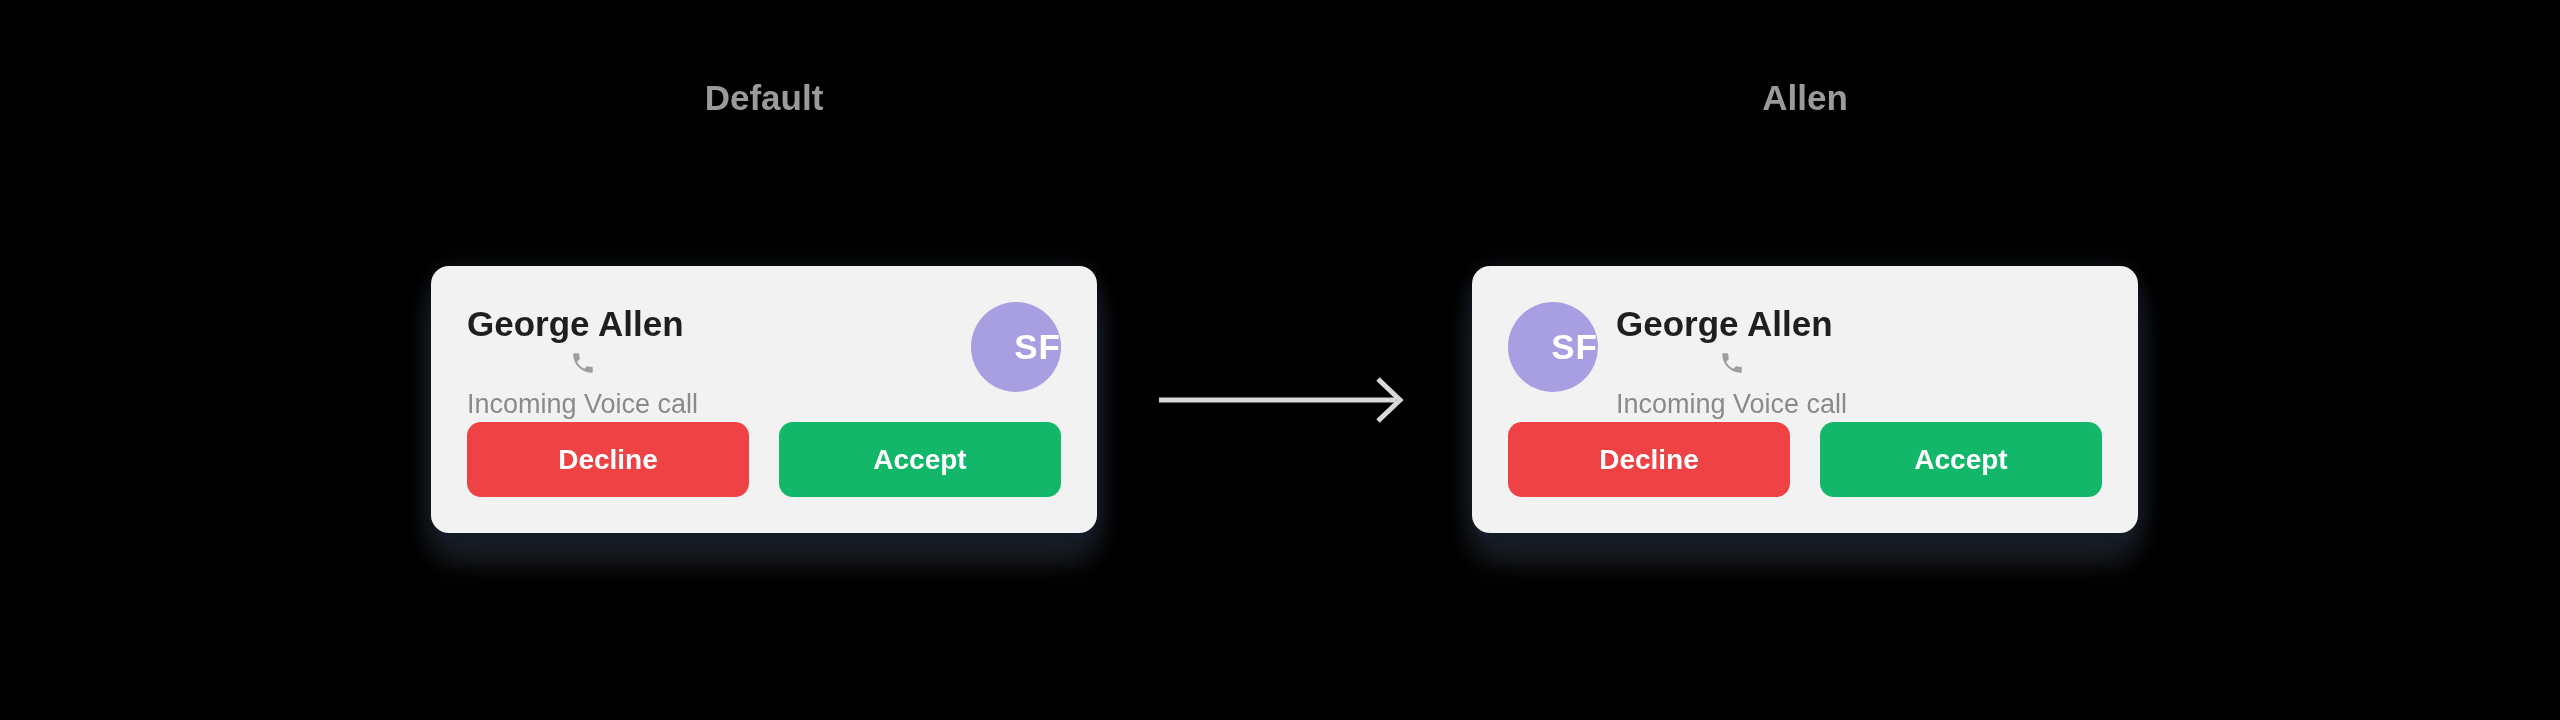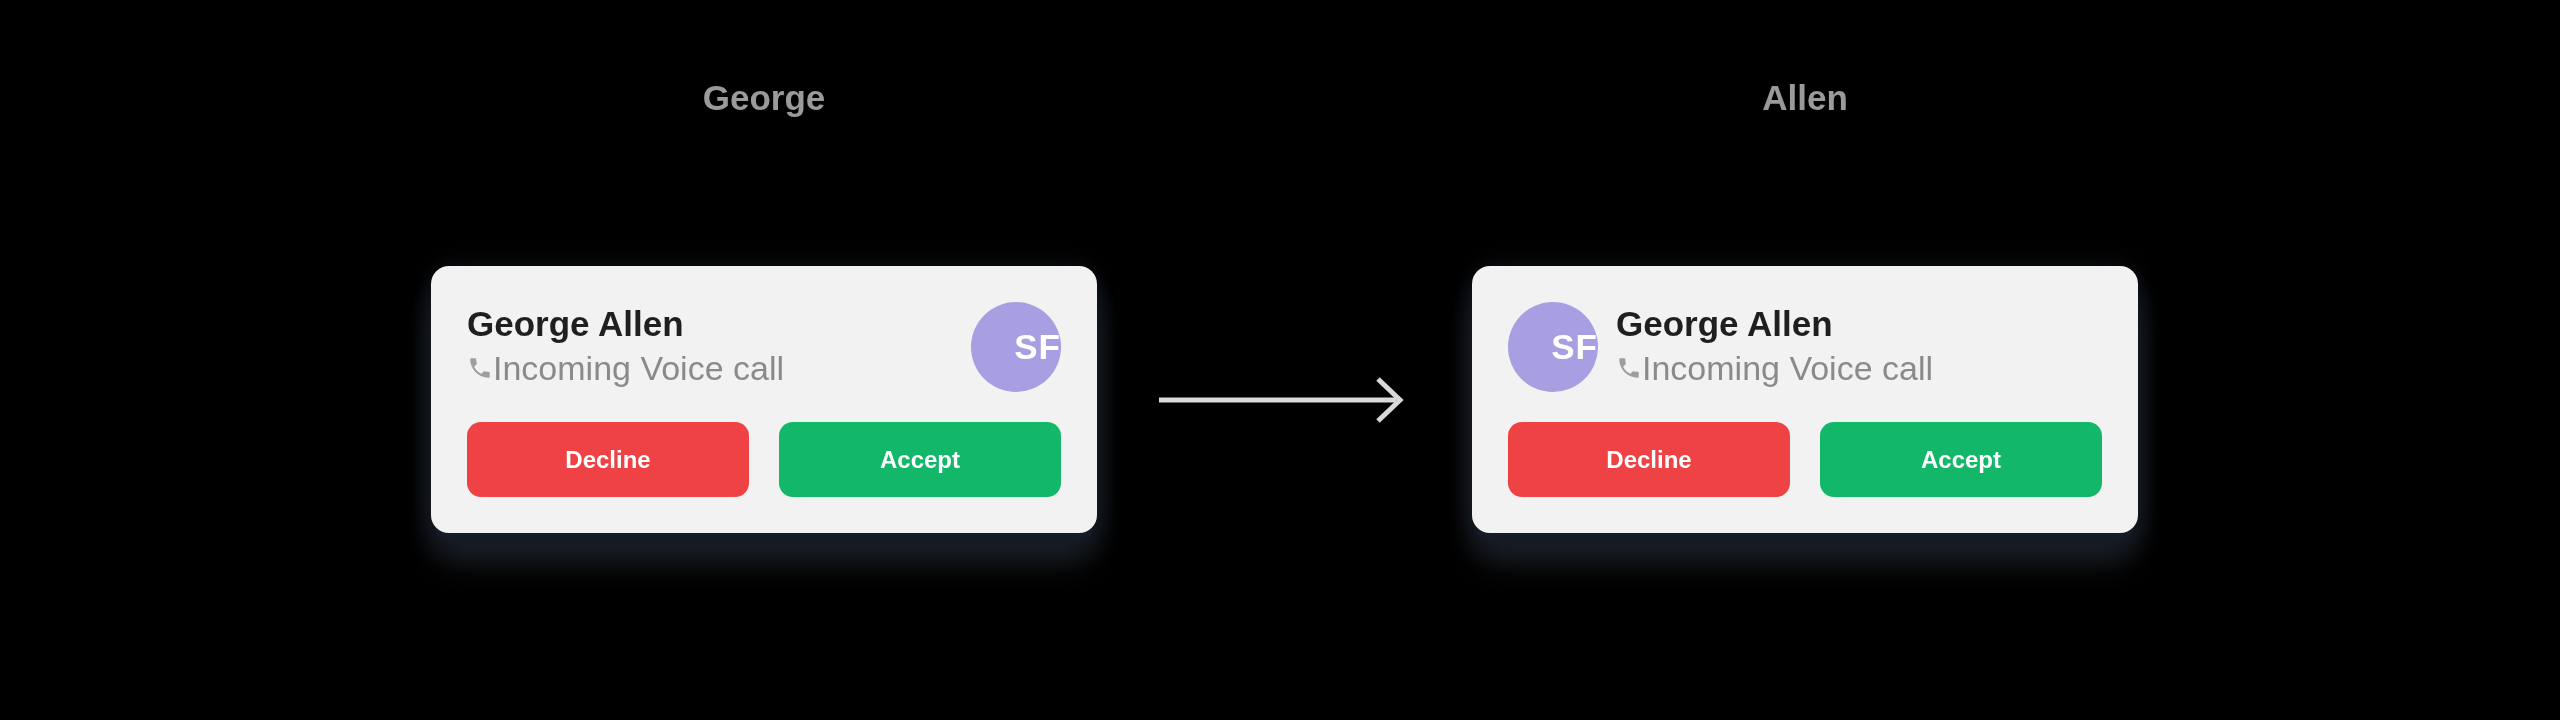--- a/index.html
+++ b/index.html
@@ -61,25 +61,27 @@
     font-size: 35px;
     font-weight: 700;
     line-height: 44px;
     color: var(--caller-name-text, #1f1f1f);
     white-space: nowrap;
   }
 
   .call-type {
     display: flex;
     align-items: center;
+    gap: 10px;
     margin-top: 4px;
-    font-size: 34px;
+    font-size: 27px;
     line-height: 36px;
     color: var(--call-type-text, #8a8a8a);
     white-space: nowrap;
+    flex-direction: column;
   }
   .phone-icon {
     width: 26px;
     height: 26px;
     fill: var(--phone-icon-color, #9e9e9e);
     flex: 0 0 26px;
   }
 
   .avatar {
     width: 90px;
@@ -98,21 +100,21 @@
     letter-spacing: 1px;
   }
 
   .btn-row { display: flex; gap: 30px; }
   .btn {
     flex: 1;
     height: 75px;
     border: none;
     border-radius: 14px;
     font-family: inherit;
-    font-size: 24px;
+    font-size: 28px;
     font-weight: 700;
     color: var(--button-text, #ffffff);
     cursor: pointer;
     margin-top: 18px;
   }
   .btn-decline { background: var(--decline-background, #ee4245); }
   .btn-accept  { background: var(--accept-background, #12b76a); }
 
   .arrow {
     position: absolute;
@@ -123,21 +125,21 @@
     stroke: var(--arrow-color, #d9d9d9);
     stroke-width: 5;
     fill: none;
   }
 </style>
 </head>
 <body style="--page-background: #000000; --heading-text: #9a9a9a; --card-background: #f2f2f2; --card-shadow: #141b26; --caller-name-text: #1f1f1f; --call-type-text: #8a8a8a; --phone-icon-color: #9e9e9e; --avatar-background: #a79fe2; --avatar-text: #ffffff; --decline-background: #ee4245; --accept-background: #12b76a; --button-text: #ffffff; --arrow-color: #d9d9d9;">
 
 <div class="stage">
 
-  <h2 class="heading heading-default">George</h2>
+  <h2 class="heading heading-default">Default</h2>
 
   <h2 class="heading heading-custom">Allen</h2>
 
   <div class="card card-default">
     <div class="info-row">
       <div class="texts">
         <div class="caller-name">George Allen</div>
         <div class="call-type">
           <svg class="phone-icon" viewBox="0 0 24 24" aria-hidden="true">
             <path d="M6.62 10.79c1.44 2.83 3.76 5.14 6.59 6.59l2.2-2.2c.27-.27.67-.36 1.02-.24 1.12.37 2.33.57 3.57.57.55 0 1 .45 1 1V20c0 .55-.45 1-1 1-9.39 0-17-7.61-17-17 0-.55.45-1 1-1h3.5c.55 0 1 .45 1 1 0 1.25.2 2.45.57 3.57.11.35.03.74-.25 1.02l-2.2 2.2z"></path>

